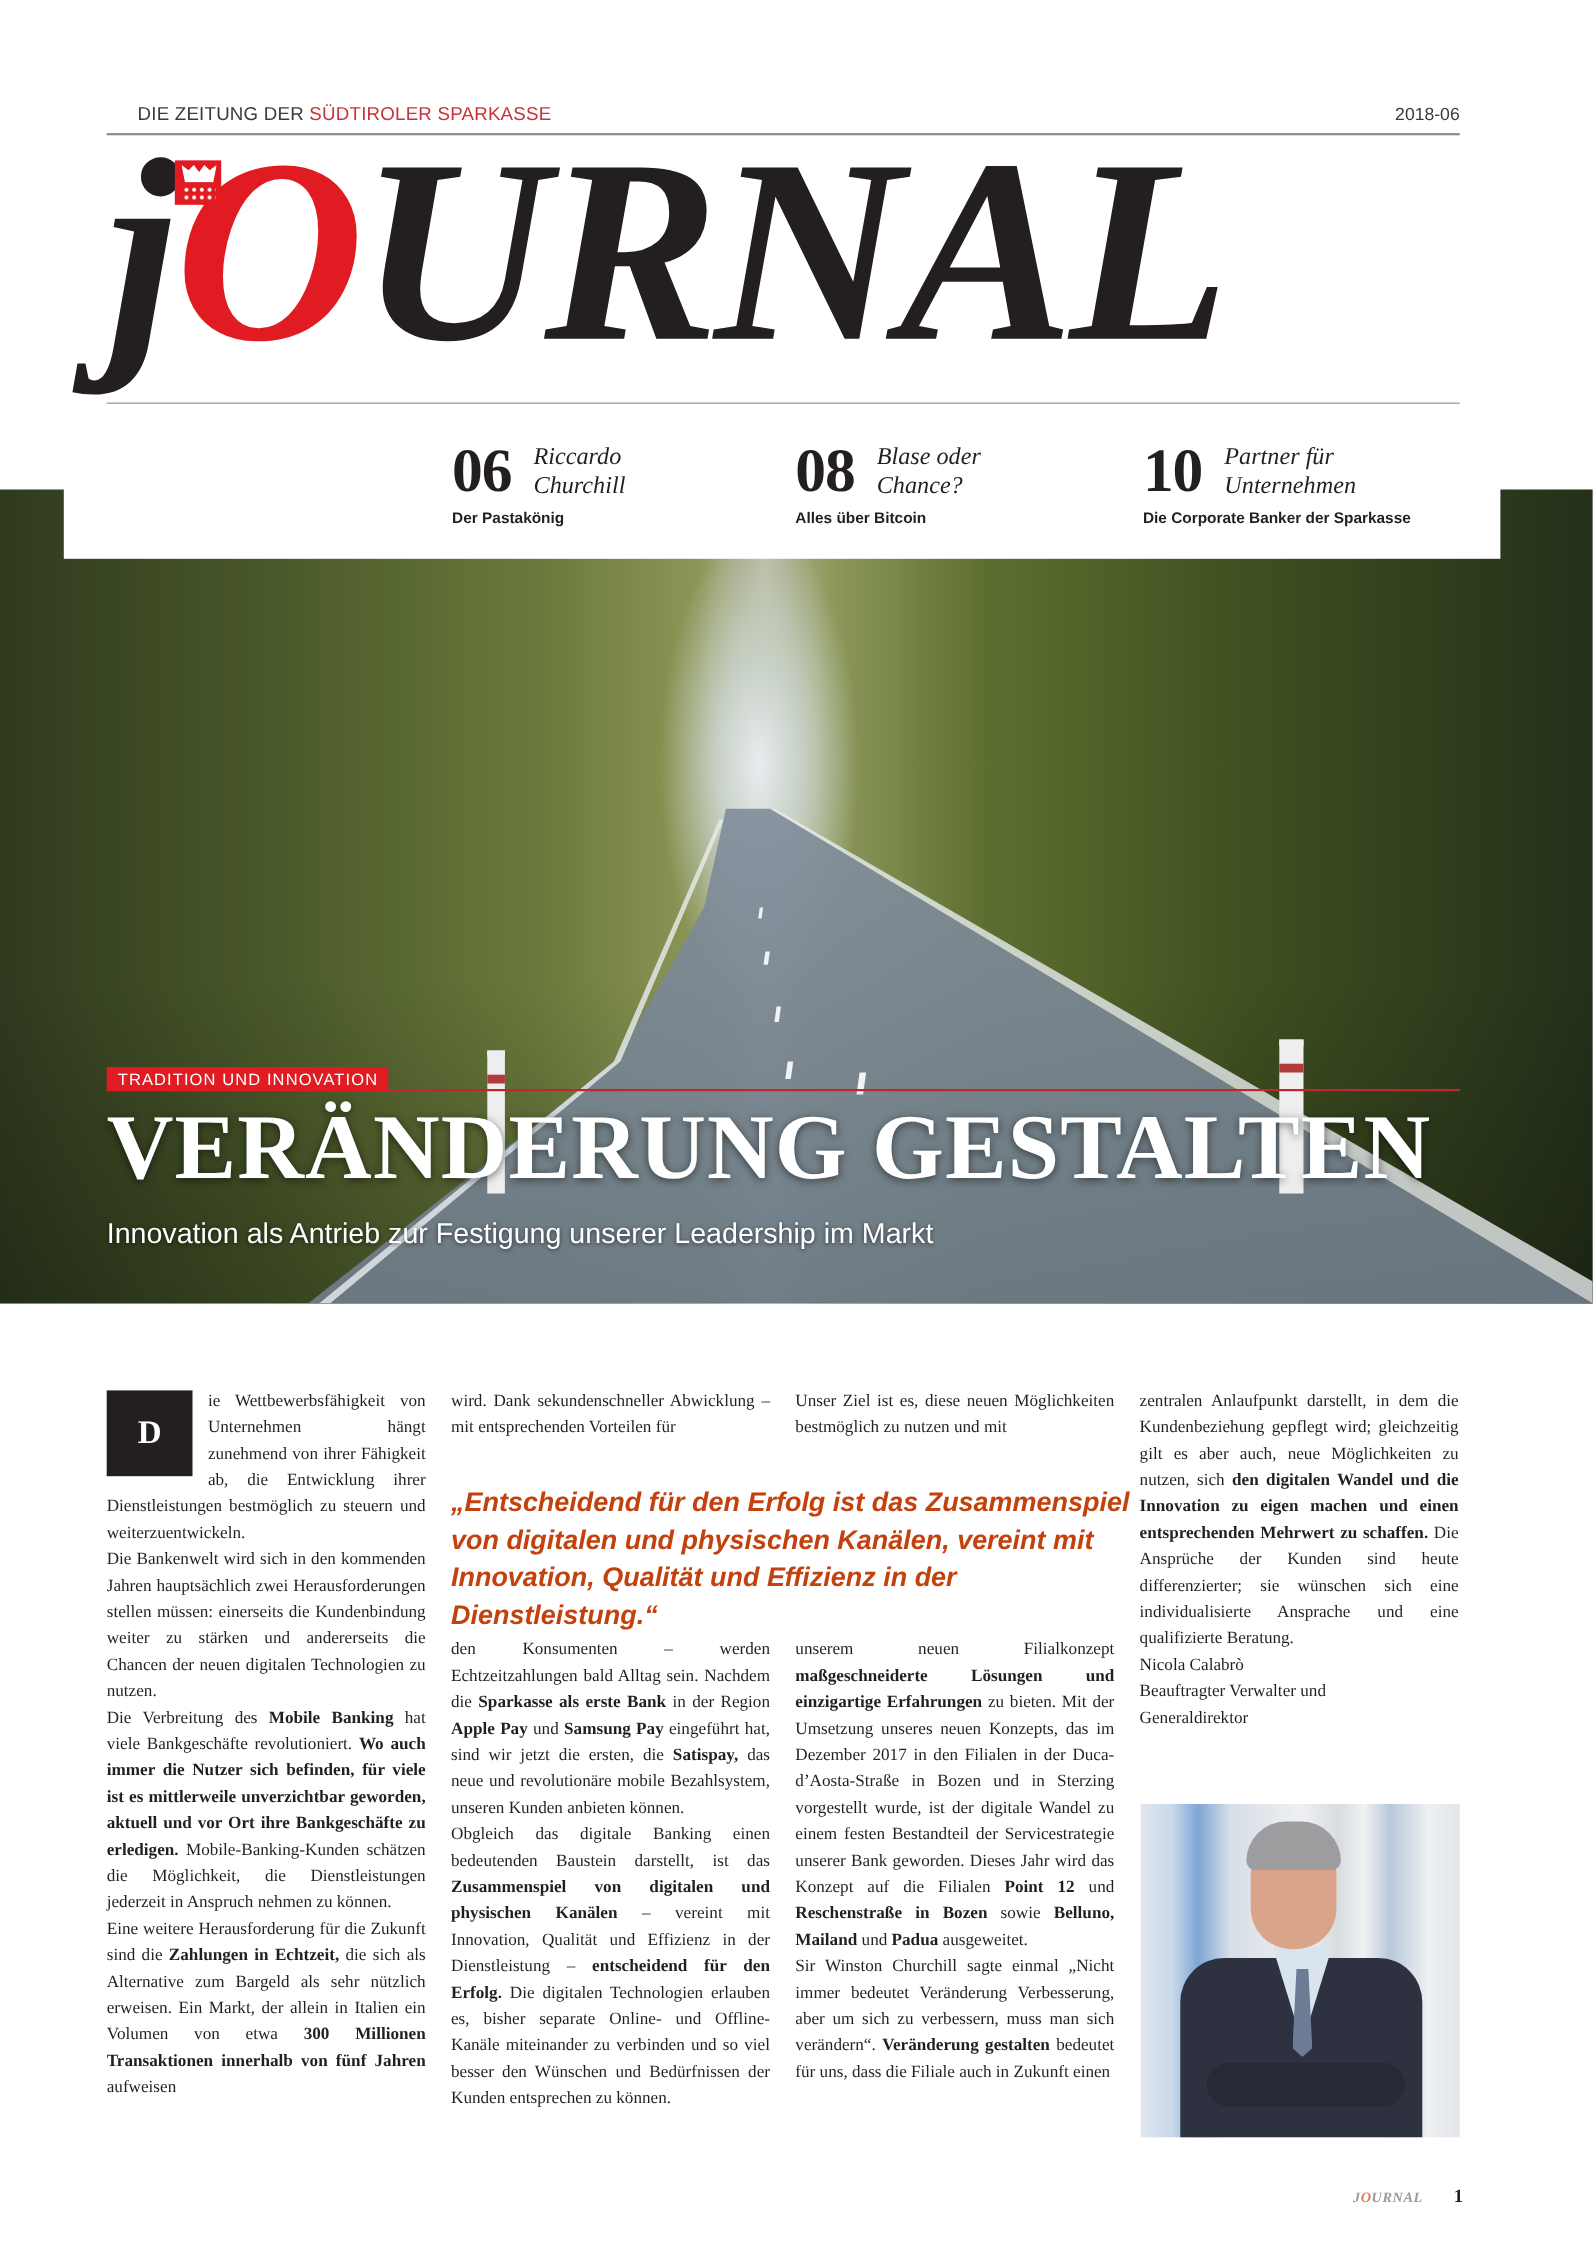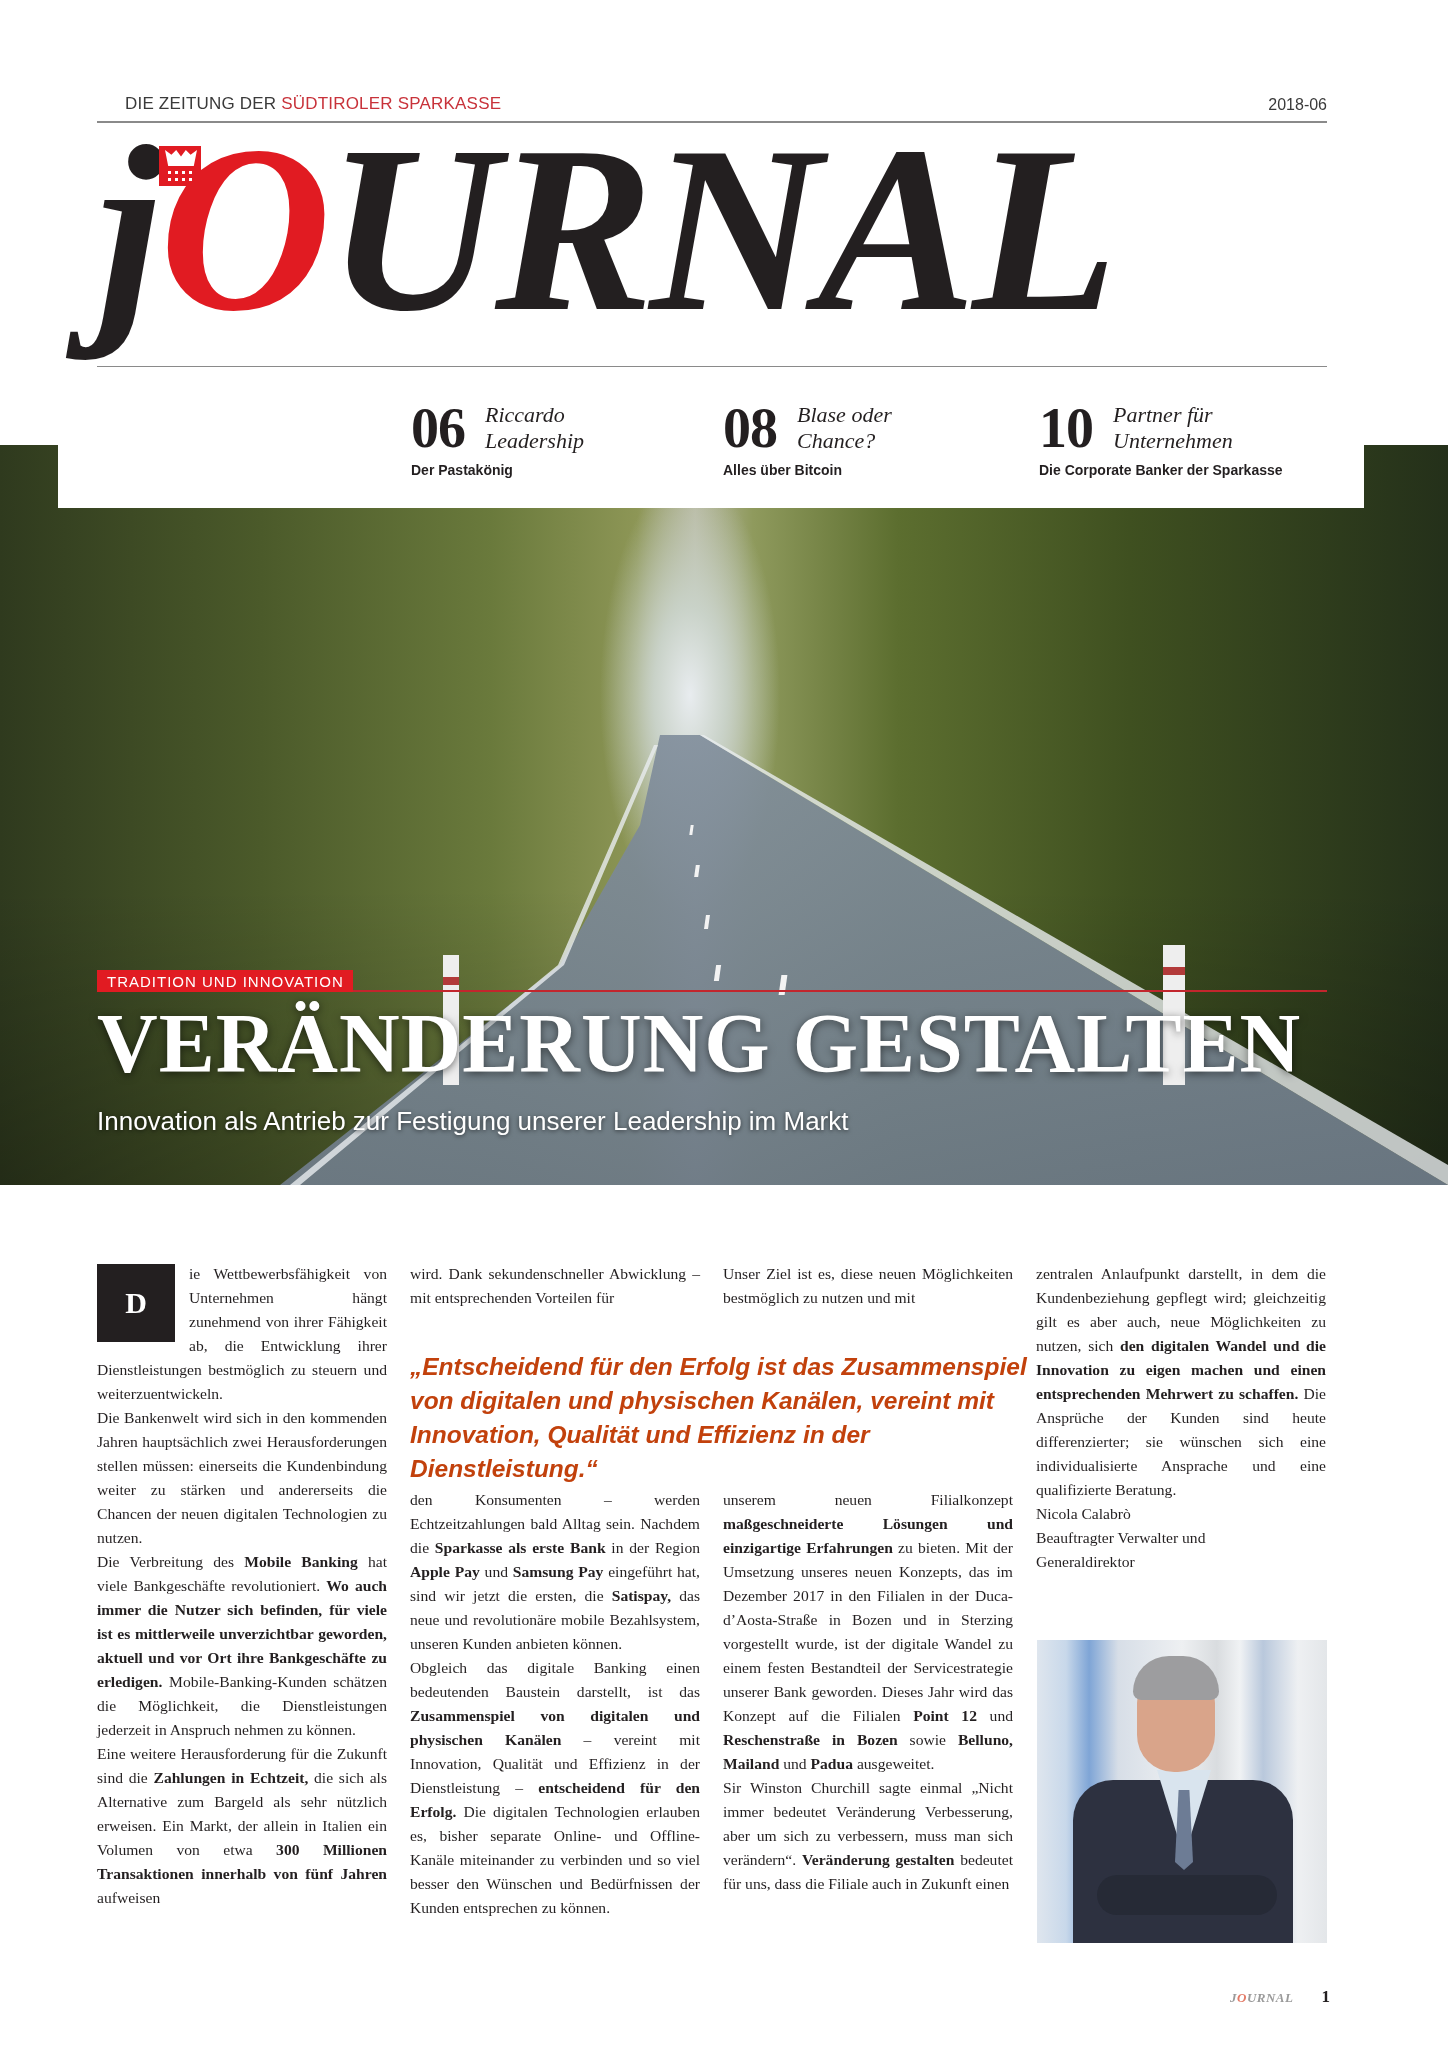--- a/index.html
+++ b/index.html
@@ -96,21 +96,21 @@
   <div class="crest">
     <div class="eagle"></div>
     <div class="dots"></div>
   </div>
 </div>
 <div class="rule-mast"></div>
 
 <div class="teaser-box">
   <div class="teaser" style="left:353px">
     <span class="num">06</span>
-    <span class="title" style="left:74px"><span>Riccardo</span><br><span>Leadership</span></span>
+    <span class="title" style="left:74px"><span>Riccardo</span><br><span>Churchill</span></span>
     <span class="sub">Der Pastakönig</span>
   </div>
   <div class="teaser" style="left:665px">
     <span class="num">08</span>
     <span class="title" style="left:74px"><span>Blase oder</span><br><span>Chance?</span></span>
     <span class="sub">Alles über Bitcoin</span>
   </div>
   <div class="teaser" style="left:981px">
     <span class="num">10</span>
     <span class="title" style="left:74px"><span>Partner für</span><br><span>Unternehmen</span></span>

